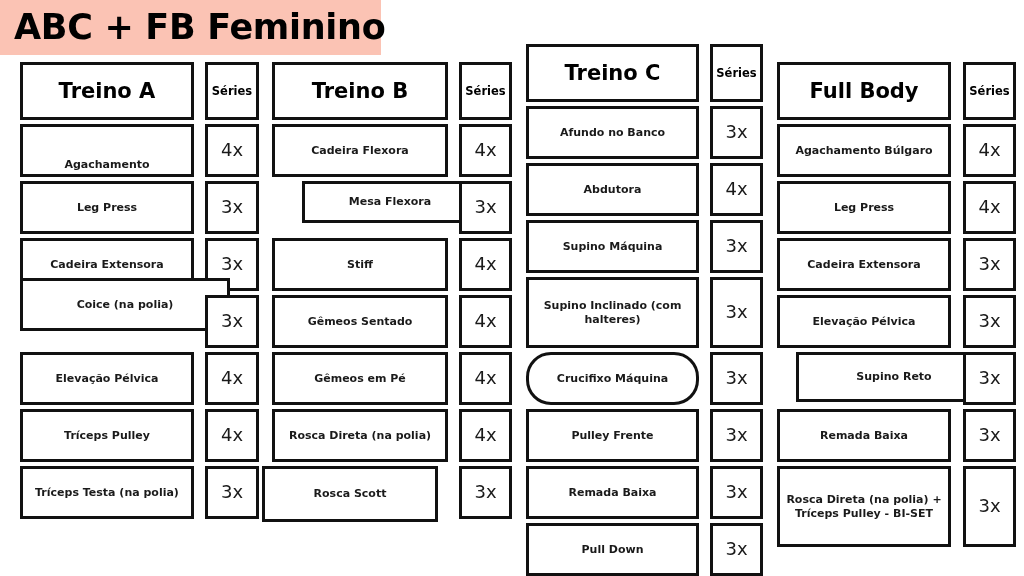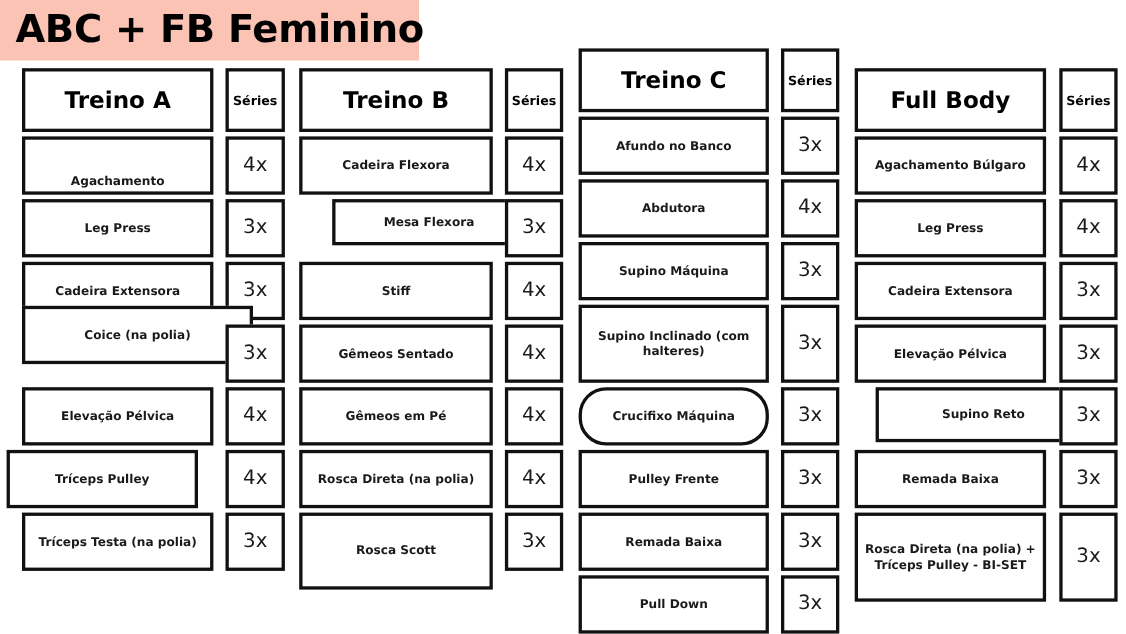--- a/index.html
+++ b/index.html
@@ -106,21 +106,21 @@
       </div>
       <div class="cell sets" style="left: 205px; top: 295px; width: 54px; height: 53px;">
         <span>3x</span>
       </div>
       <div class="cell name" style="left: 20px; top: 352px; width: 174px; height: 53px;">
         <span>Elevação Pélvica</span>
       </div>
       <div class="cell sets" style="left: 205px; top: 352px; width: 54px; height: 53px;">
         <span>4x</span>
       </div>
-      <div class="cell name" style="left: 6px; top: 409px; width: 174px; height: 53px;">
+      <div class="cell name" style="left: 20px; top: 409px; width: 174px; height: 53px;">
         <span>Tríceps Pulley</span>
       </div>
       <div class="cell sets" style="left: 205px; top: 409px; width: 54px; height: 53px;">
         <span>4x</span>
       </div>
       <div class="cell name" style="left: 20px; top: 466px; width: 174px; height: 53px;">
         <span>Tríceps Testa (na polia)</span>
       </div>
       <div class="cell sets" style="left: 205px; top: 466px; width: 54px; height: 53px;">
         <span>3x</span>
@@ -158,21 +158,21 @@
       </div>
       <div class="cell sets" style="left: 459px; top: 352px; width: 53px; height: 53px;">
         <span>4x</span>
       </div>
       <div class="cell name" style="left: 272px; top: 409px; width: 176px; height: 53px;">
         <span>Rosca Direta (na polia)</span>
       </div>
       <div class="cell sets" style="left: 459px; top: 409px; width: 53px; height: 53px;">
         <span>4x</span>
       </div>
-      <div class="cell name" style="left: 272px; top: 466px; width: 176px; height: 70px;">
+      <div class="cell name" style="left: 262px; top: 466px; width: 176px; height: 56px;">
         <span>Rosca Scott</span>
       </div>
       <div class="cell sets" style="left: 459px; top: 466px; width: 53px; height: 53px;">
         <span>3x</span>
       </div>
     </div>
     <div class="column" style="left: 0px; top: 0px;">
       <div class="cell name header" style="left: 526px; top: 44px; width: 173px; height: 58px;">Treino C</div>
       <div class="cell sets header" style="left: 710px; top: 44px; width: 53px; height: 58px;">Séries</div>
       <div class="cell name" style="left: 526px; top: 106px; width: 173px; height: 53px;">

